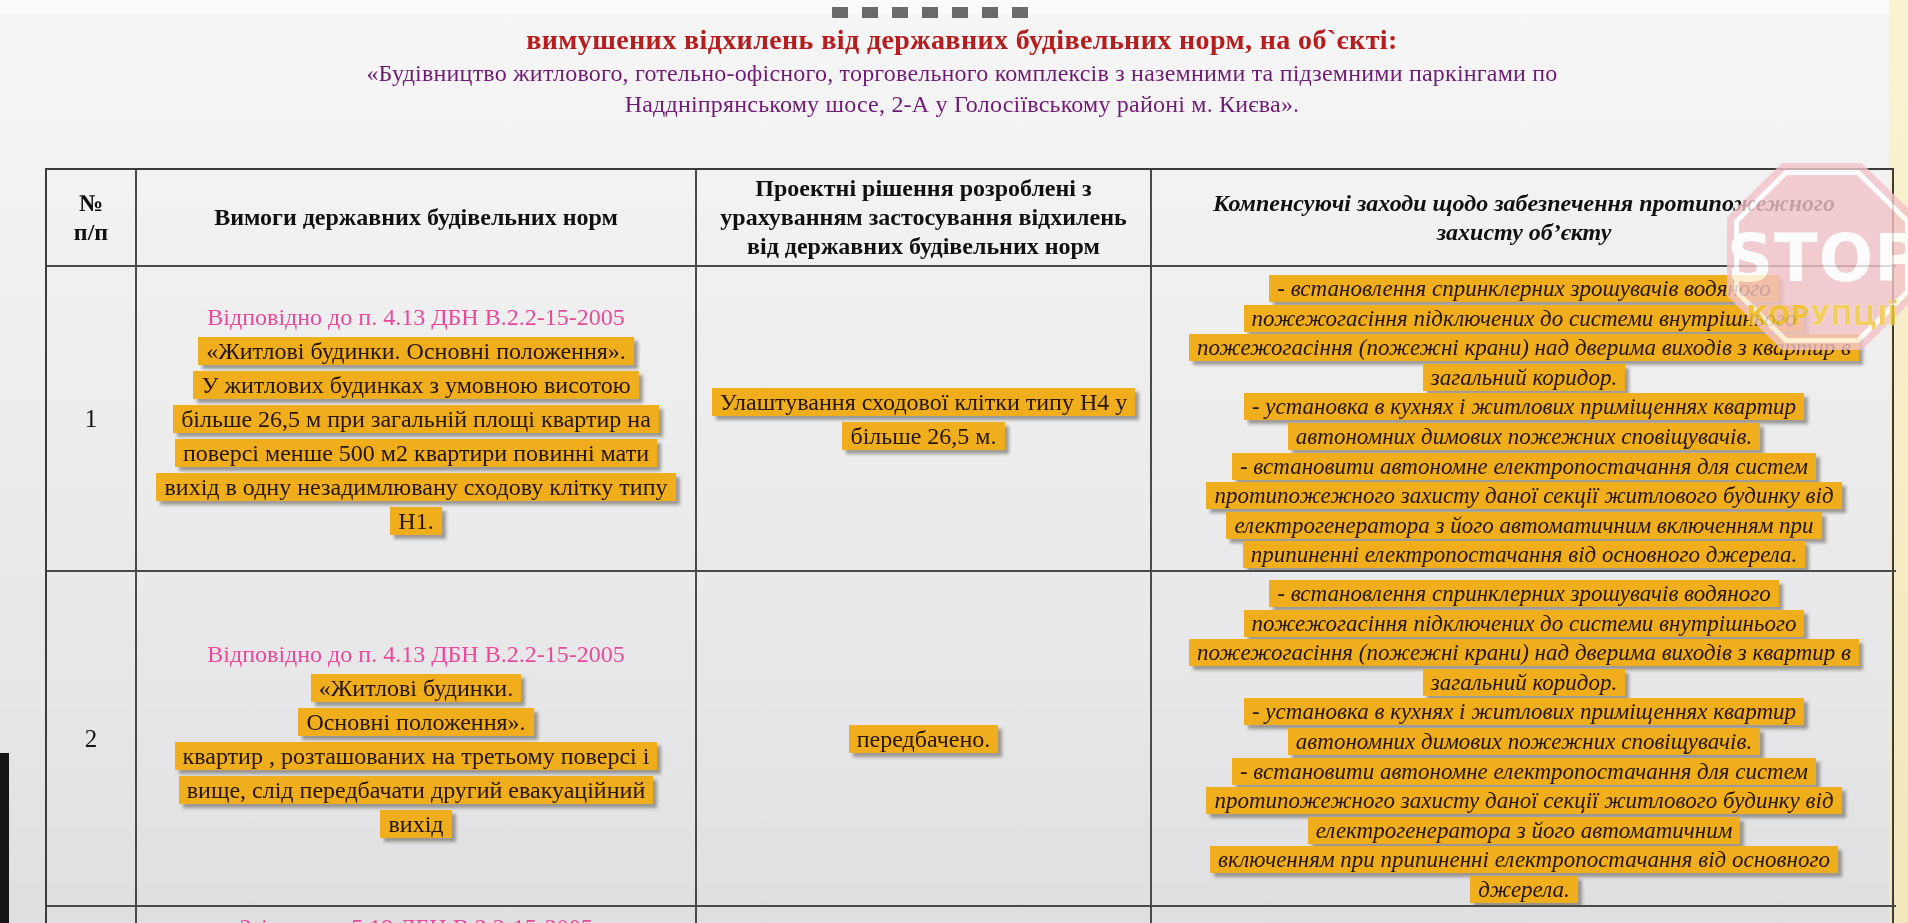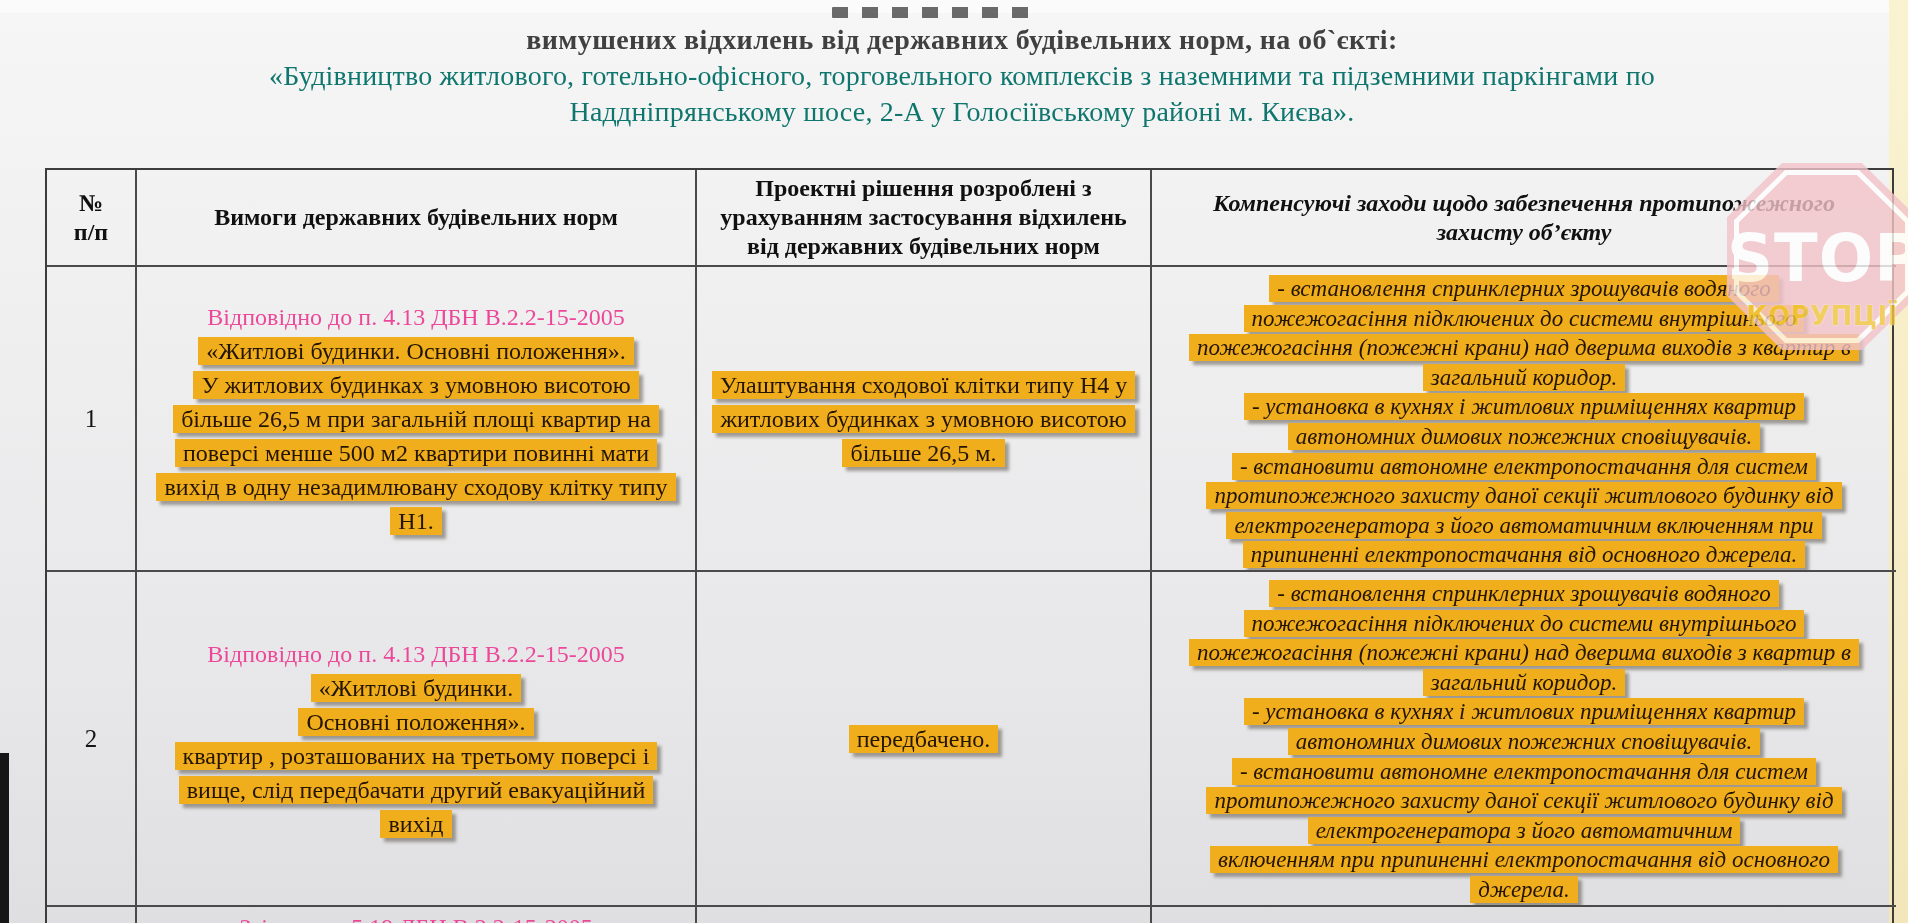--- a/index.html
+++ b/index.html
@@ -12,22 +12,22 @@
   }
   .top-strip { position:absolute; left:0; top:0; width:100%; height:13px; background:#fbfbfc; }
   .right-strip { position:absolute; right:0; top:0; width:19px; height:100%;
     background:linear-gradient(180deg,#faf3d2 0%,#f6ecc4 60%,#f2e6ba 100%); }
   .corner-sliver { position:absolute; left:0; top:753px; width:9px; height:170px; background:#161616; }
   .cut-fragment { position:absolute; left:832px; top:7px; width:205px; height:11px; opacity:.75;
     background:repeating-linear-gradient(90deg,#3a3a3a 0 16px,transparent 16px 30px);
     border-radius:1px; }
 
   .titles { position:absolute; left:42px; top:24px; width:1840px; text-align:center; }
-  .title-heading { font-size:28px; font-weight:bold; letter-spacing:.4px; color:#404040; }
-  .title-line { font-size:28px; margin-top:4px; color:#0f766e; letter-spacing:.2px; }
+  .title-heading { font-size:28px; font-weight:bold; letter-spacing:.4px; color:#b91c1c; }
+  .title-line { font-size:24px; margin-top:4px; color:#701a75; letter-spacing:.2px; }
 
   .doc-table {
     position:absolute; left:45px; top:168px; width:1849px;
     display:grid;
     grid-template-columns:90px 560px 455px 744px;
     grid-template-rows:97px 305px 335px 120px;
     border:2px solid #3c3c3c;
     background:transparent;
   }
   .cell {
@@ -98,21 +98,20 @@
       <div class="line"><span class="plain">Відповідно до п. 4.13 ДБН В.2.2-15-2005</span></div>
       <div class="line"><span class="hl">«Житлові будинки. Основні положення».</span></div>
       <div class="line"><span class="hl">У житлових будинках з умовною висотою</span></div>
       <div class="line"><span class="hl">більше 26,5 м при загальній площі квартир на</span></div>
       <div class="line"><span class="hl">поверсі менше 500 м2 квартири повинні мати</span></div>
       <div class="line"><span class="hl">вихід в одну незадимлювану сходову клітку типу</span></div>
       <div class="line"><span class="hl">Н1.</span></div>
     </div>
   <div class="cell">
       <div class="line"><span class="hl">Улаштування сходової клітки типу Н4 у</span></div>
-      <div class="line"><span class="hl">житлових будинках з умовною висотою</span></div>
       <div class="line"><span class="hl">більше 26,5 м.</span></div>
     </div>
   <div class="cell last top-align measures">
       <div class="line"><span class="hl">- встановлення спринклерних зрошувачів водяного</span></div>
       <div class="line"><span class="hl">пожежогасіння підключених до системи внутрішнього</span></div>
       <div class="line"><span class="hl">пожежогасіння (пожежні крани) над дверима виходів з квартир в</span></div>
       <div class="line"><span class="hl">загальний коридор.</span></div>
       <div class="line"><span class="hl">- установка в кухнях і житлових приміщеннях квартир</span></div>
       <div class="line"><span class="hl">автономних димових пожежних сповіщувачів.</span></div>
       <div class="line"><span class="hl">- встановити автономне електропостачання для систем</span></div>

